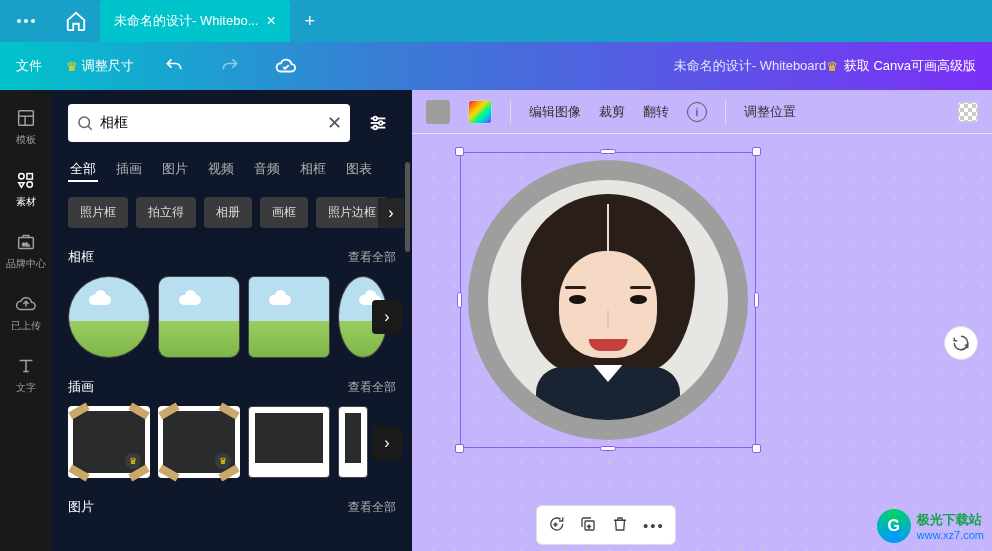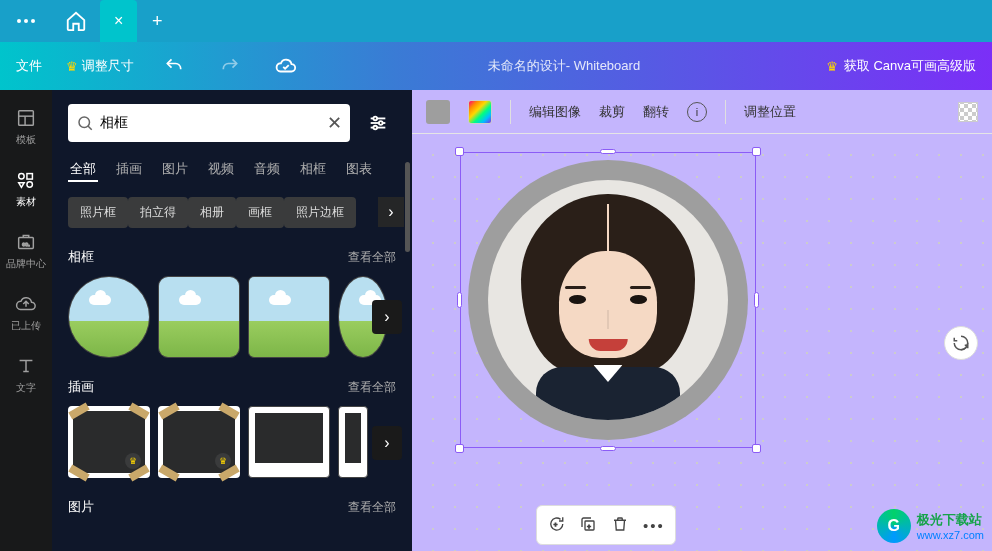--- a/index.html
+++ b/index.html
@@ -12,21 +12,21 @@
 .tab-active { height: 42px; background: #00c4cc; display: flex; align-items: center; padding: 0 14px; gap: 8px; color: #fff; font-size: 13px; border-radius: 4px 4px 0 0; }
 .tab-close { font-size: 16px; cursor: pointer; }
 .tab-add { width: 40px; height: 42px; display: flex; align-items: center; justify-content: center; color: #fff; font-size: 18px; }
 
 
 .menu-bar { height: 48px; background: linear-gradient(90deg, #00c4cc 0%, #3a7bd5 40%, #7b2ff7 100%); display: flex; align-items: center; padding: 0 16px; color: #fff; font-size: 13px; }
 .menu-left { display: flex; align-items: center; gap: 24px; }
 .menu-item { display: flex; align-items: center; gap: 4px; }
 .crown { color: #ffd700; }
 .menu-icon-btn { width: 32px; height: 32px; display: flex; align-items: center; justify-content: center; }
-.menu-center { flex: 1; text-align: center; color: rgba(255,255,255,0.85); }
+.menu-center { flex: 1; text-align: right; color: rgba(255,255,255,0.85); }
 .menu-right { display: flex; align-items: center; gap: 12px; }
 .upgrade-btn { display: flex; align-items: center; gap: 6px; font-weight: 500; }
 
 
 .main { display: flex; height: calc(551px - 90px); }
 
 
 .rail { width: 52px; background: #18191a; display: flex; flex-direction: column; align-items: center; padding-top: 8px; gap: 6px; }
 .rail-item { width: 48px; height: 56px; display: flex; flex-direction: column; align-items: center; justify-content: center; color: #a0a0a0; font-size: 10px; gap: 3px; border-radius: 4px; }
 .rail-item.active { color: #fff; }
@@ -37,21 +37,21 @@
 .search-row { padding: 14px 16px 10px; display: flex; gap: 10px; align-items: center; }
 .search-box { flex: 1; height: 38px; background: #fff; border-radius: 4px; display: flex; align-items: center; padding: 0 8px; gap: 6px; }
 .search-box input { flex: 1; border: none; outline: none; font-size: 14px; background: transparent; }
 .clear-x { color: #555; font-size: 18px; cursor: pointer; }
 .filter-btn { width: 36px; height: 36px; display: flex; align-items: center; justify-content: center; color: #fff; }
 
 .tabs-row { display: flex; padding: 0 16px; gap: 16px; color: #b0b0b0; font-size: 13px; border-bottom: 1px solid transparent; }
 .cat-tab { padding: 8px 2px 2px; cursor: pointer; }
 .cat-tab.active { color: #fff; border-bottom: 2px solid #fff; }
 
-.chips-row { display: flex; gap: 0; padding: 14px 16px; position: relative; }
+.chips-row { display: flex; gap: 8px; padding: 14px 16px; align-items: center; position: relative; }
 .chip { padding: 7px 12px; background: #3a3b3c; color: #ddd; border-radius: 4px; font-size: 12px; white-space: nowrap; }
 .chips-next { position: absolute; right: 8px; width: 26px; height: 30px; background: #252627; color: #fff; display: flex; align-items: center; justify-content: center; }
 
 .section { padding: 6px 16px 0; }
 .section-head { display: flex; justify-content: space-between; align-items: center; color: #fff; font-size: 13px; margin-bottom: 10px; }
 .see-all { color: #b0b0b0; font-size: 12px; }
 .thumbs { display: flex; gap: 8px; position: relative; }
 .thumb { width: 82px; height: 82px; background: #3a3b3c; border-radius: 6px; overflow: hidden; position: relative; border: 1px solid #444; }
 .thumb.circle { border-radius: 50%; }
 .thumb.rounded { border-radius: 10px; }
@@ -127,20 +127,21 @@
         <circle cx="10" cy="3" r="2"></circle>
         <circle cx="17" cy="3" r="2"></circle>
       </svg>
   </div>
   <div class="home-btn">
     <svg width="22" height="22" viewBox="0 0 24 24" fill="none" stroke="#fff" stroke-width="2">
         <path d="M3 11l9-8 9 8v10a1 1 0 01-1 1h-5v-7h-6v7H4a1 1 0 01-1-1z"></path>
       </svg>
   </div>
   <div class="tab-active">
+    <span>未命名的设计- Whitebo...</span>
     <span class="tab-close">×</span>
   </div>
   <div class="tab-add">+</div>
 </div>
 
 <div class="menu-bar">
   <div class="menu-left">
     <div class="menu-item">文件</div>
     <div class="menu-item">
       <span class="crown">♛</span>

